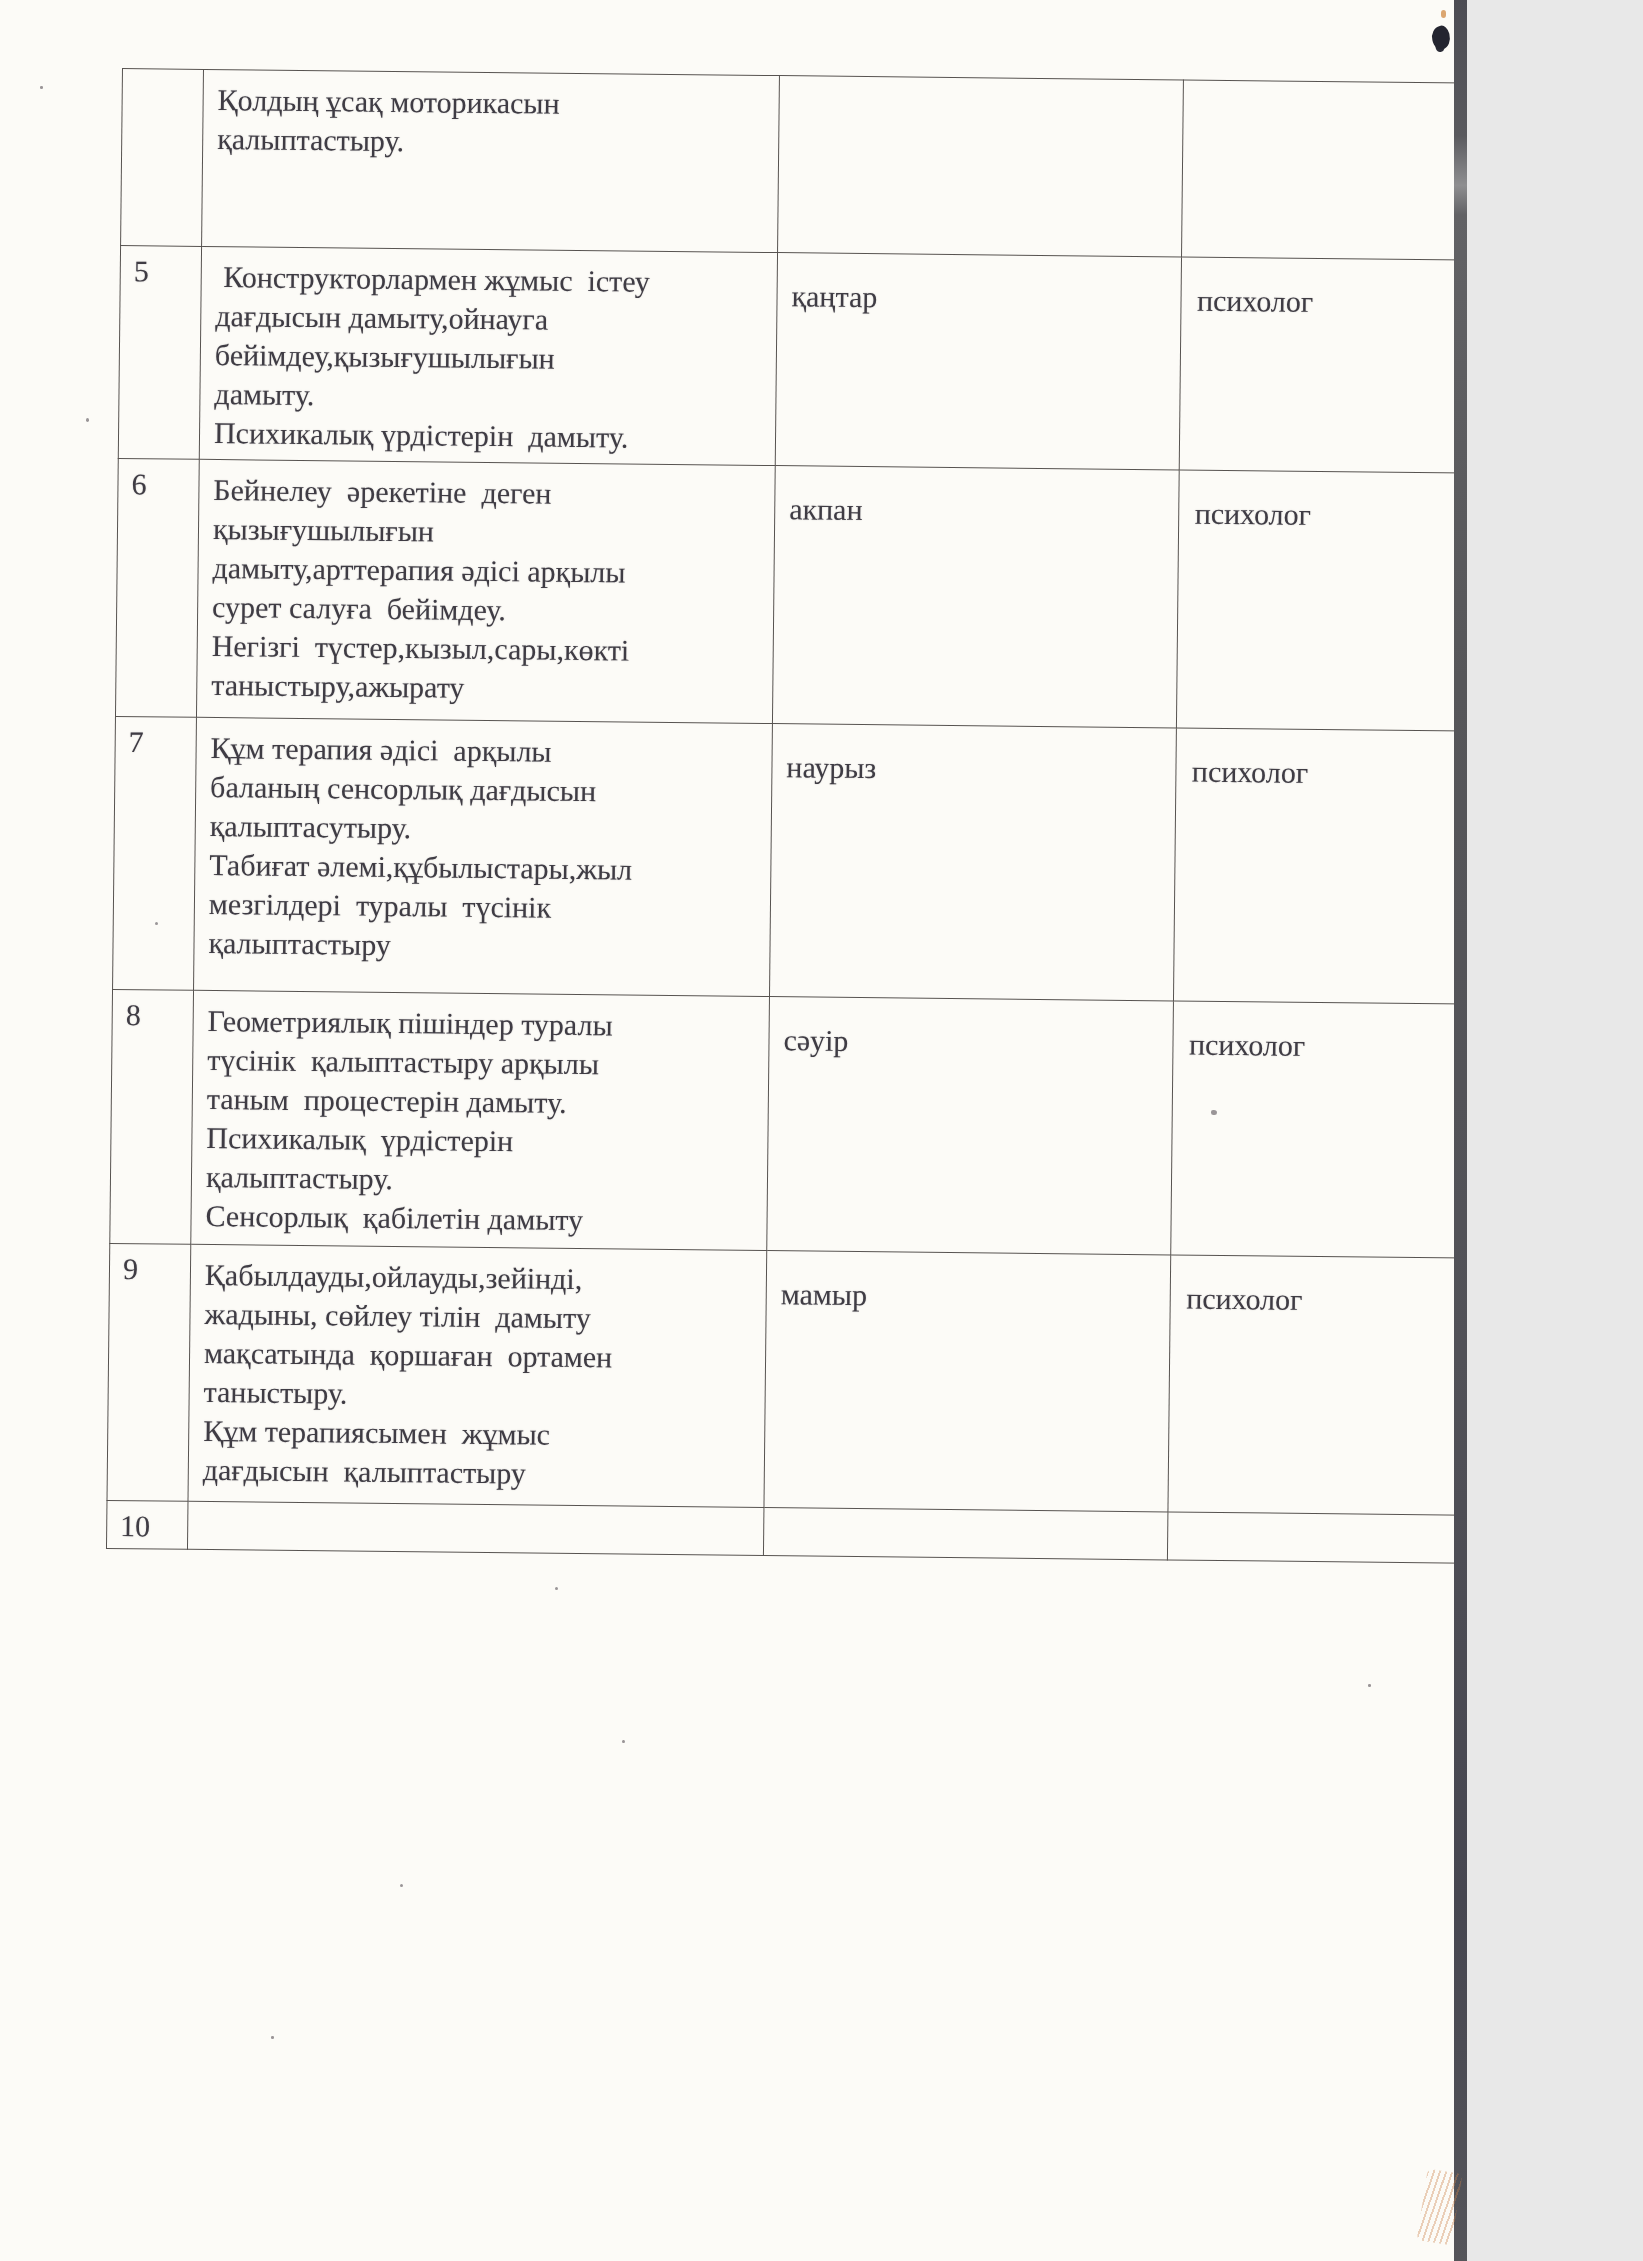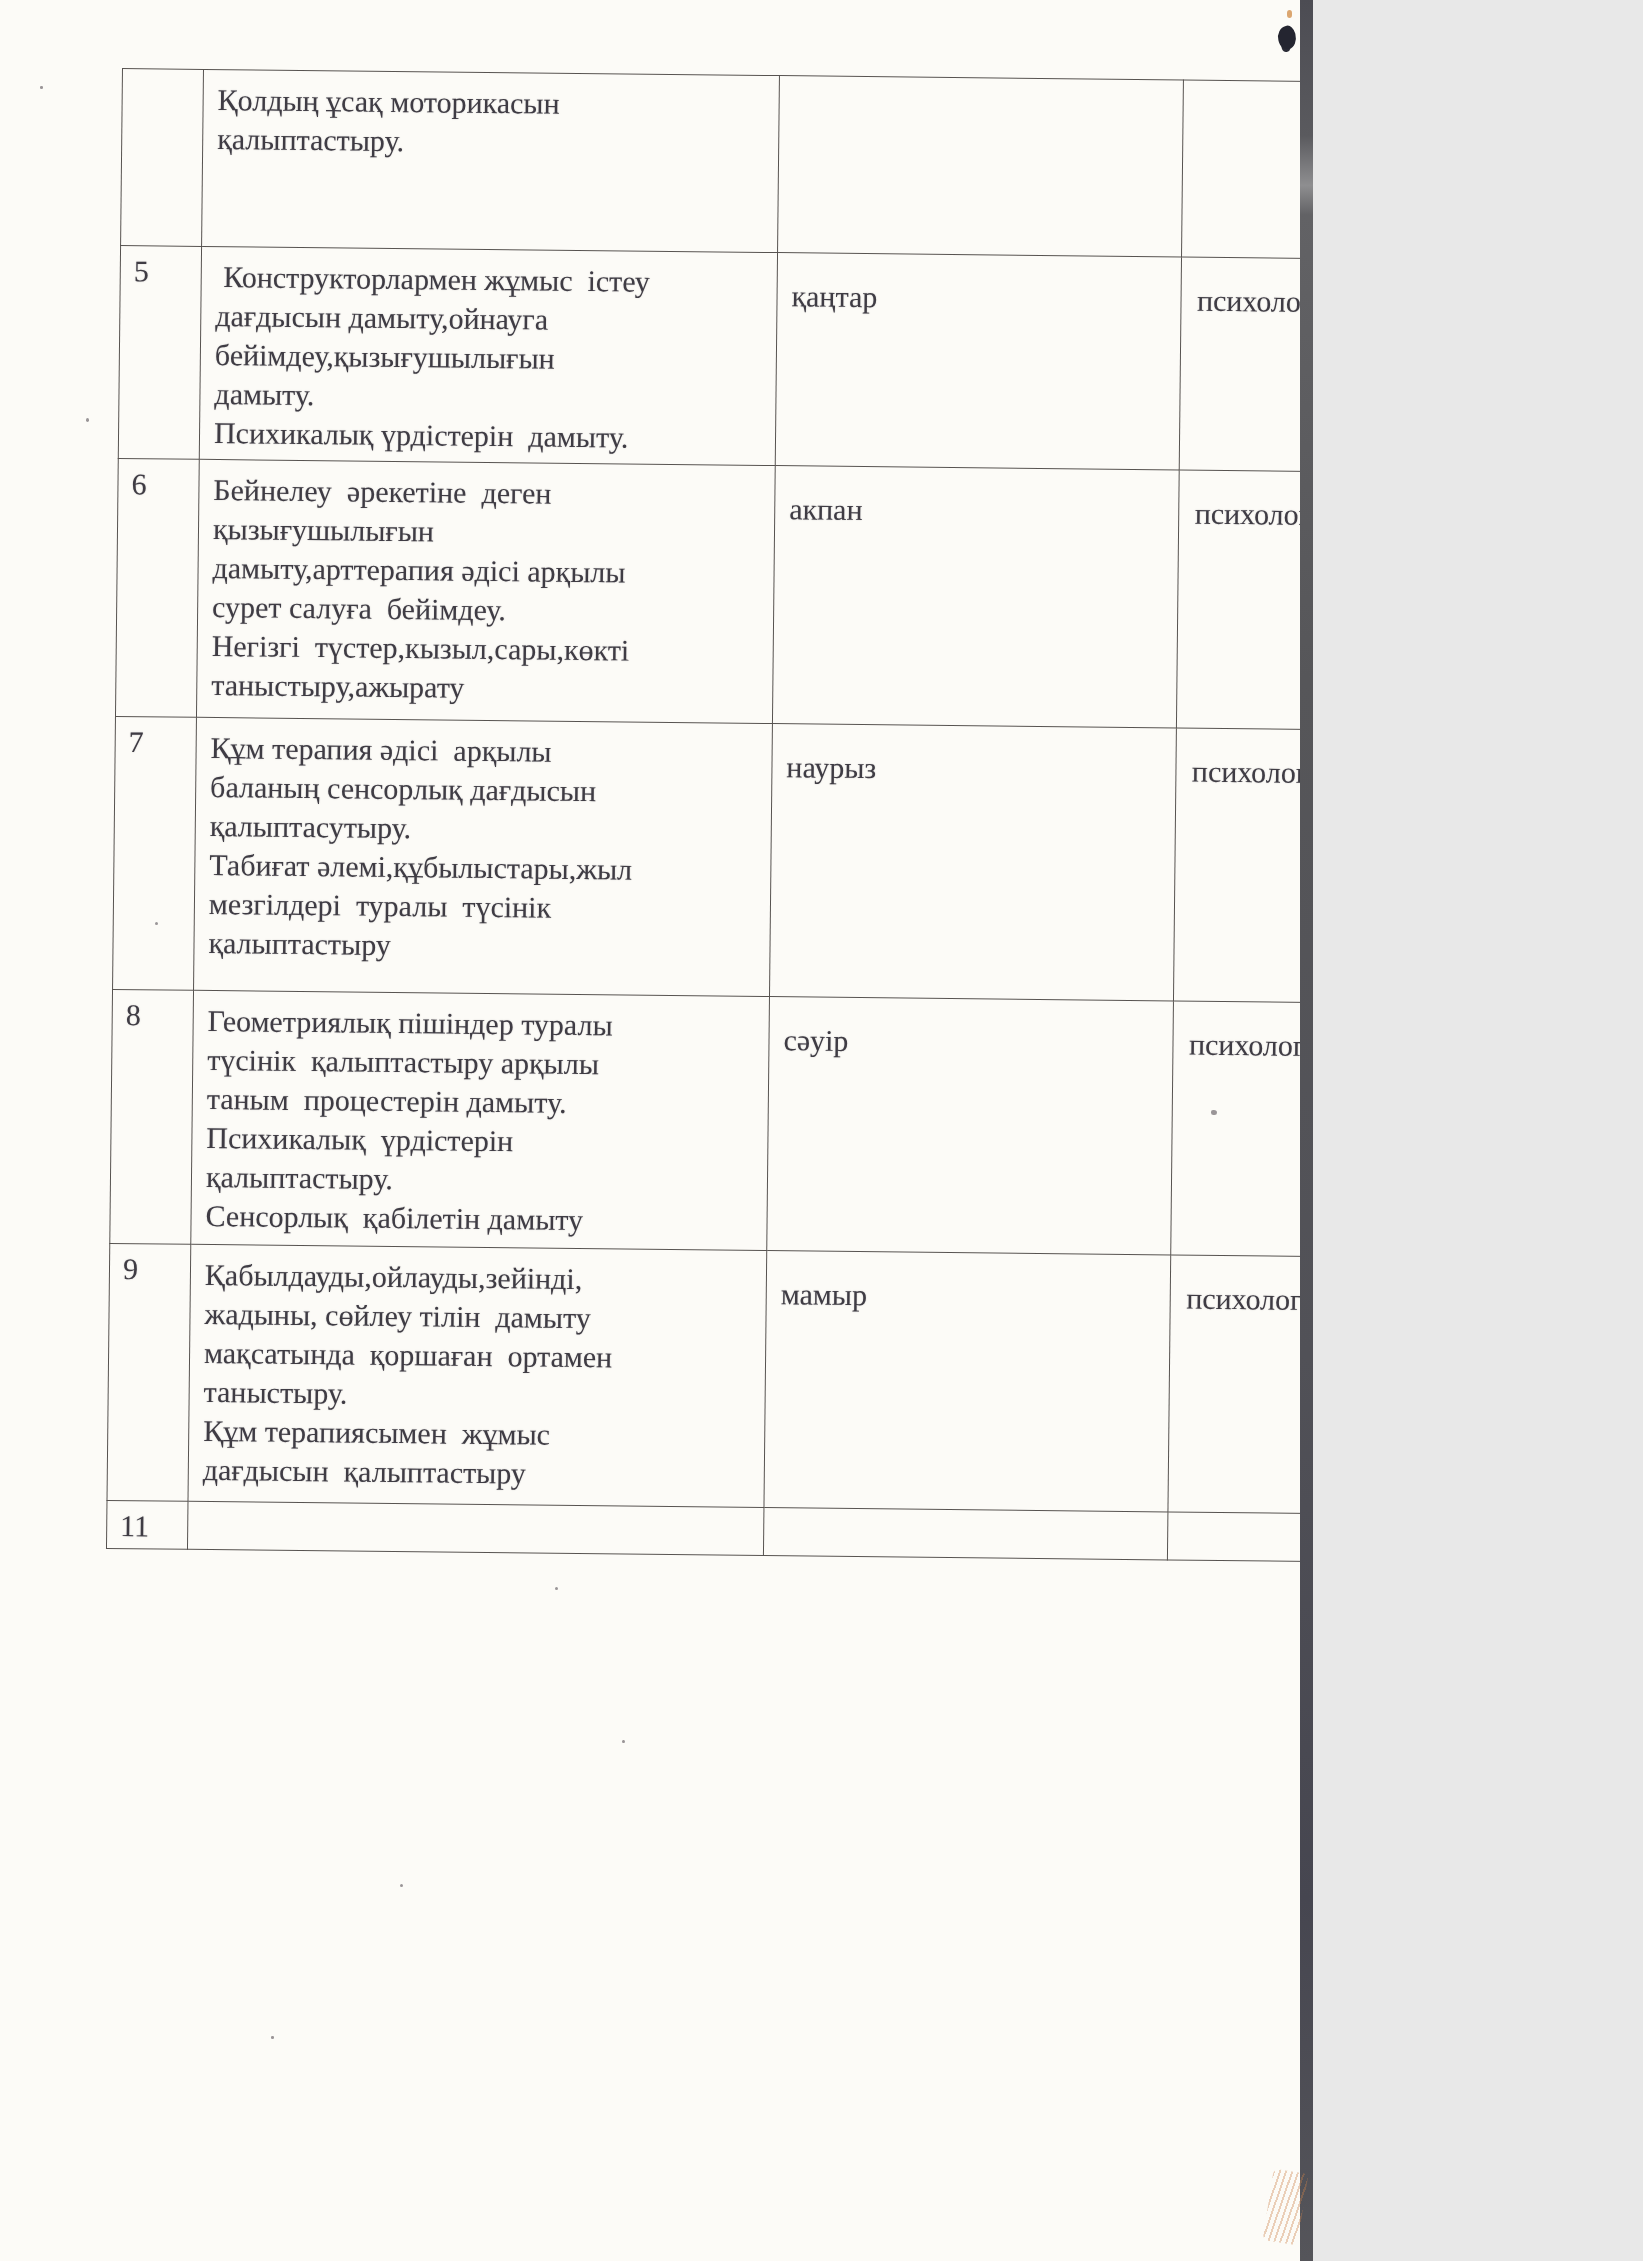--- a/index.html
+++ b/index.html
@@ -2,21 +2,21 @@
 <html style="font-size:10.3px"><head>
 <meta charset="utf-8">
 <style>
   html, body {
     margin: 0;
     padding: 0;
     background: #e8e8e8;
   }
   .page {
     position: relative;
-    width: 1313px;
+    width: 1467px;
     height: 2261px;
     background: #fcfbf7;
     overflow: hidden;
     font-family: "Liberation Serif", serif;
   }
   
   .doc-table {
     position: absolute;
     left: 122px;
     top: 68px;
@@ -185,21 +185,21 @@
         <td class="task">Қабылдауды,ойлауды,зейінді,
 жадыны, сөйлеу тілін  дамыту
 мақсатында  қоршаған  ортамен
 таныстыру.
 Құм терапиясымен  жұмыс
 дағдысын  қалыптастыру</td>
         <td class="month">мамыр</td>
         <td class="spec">психолог</td>
       </tr>
       <tr class="r6">
-        <td class="num">11</td>
+        <td class="num">10</td>
         <td class="task"></td>
         <td class="month"></td>
         <td class="spec"></td>
       </tr>
     </tbody>
   </table>
 
   <div class="edge-band"></div>
   <div class="ink-blot"></div>
   <div class="orange-speck"></div>

